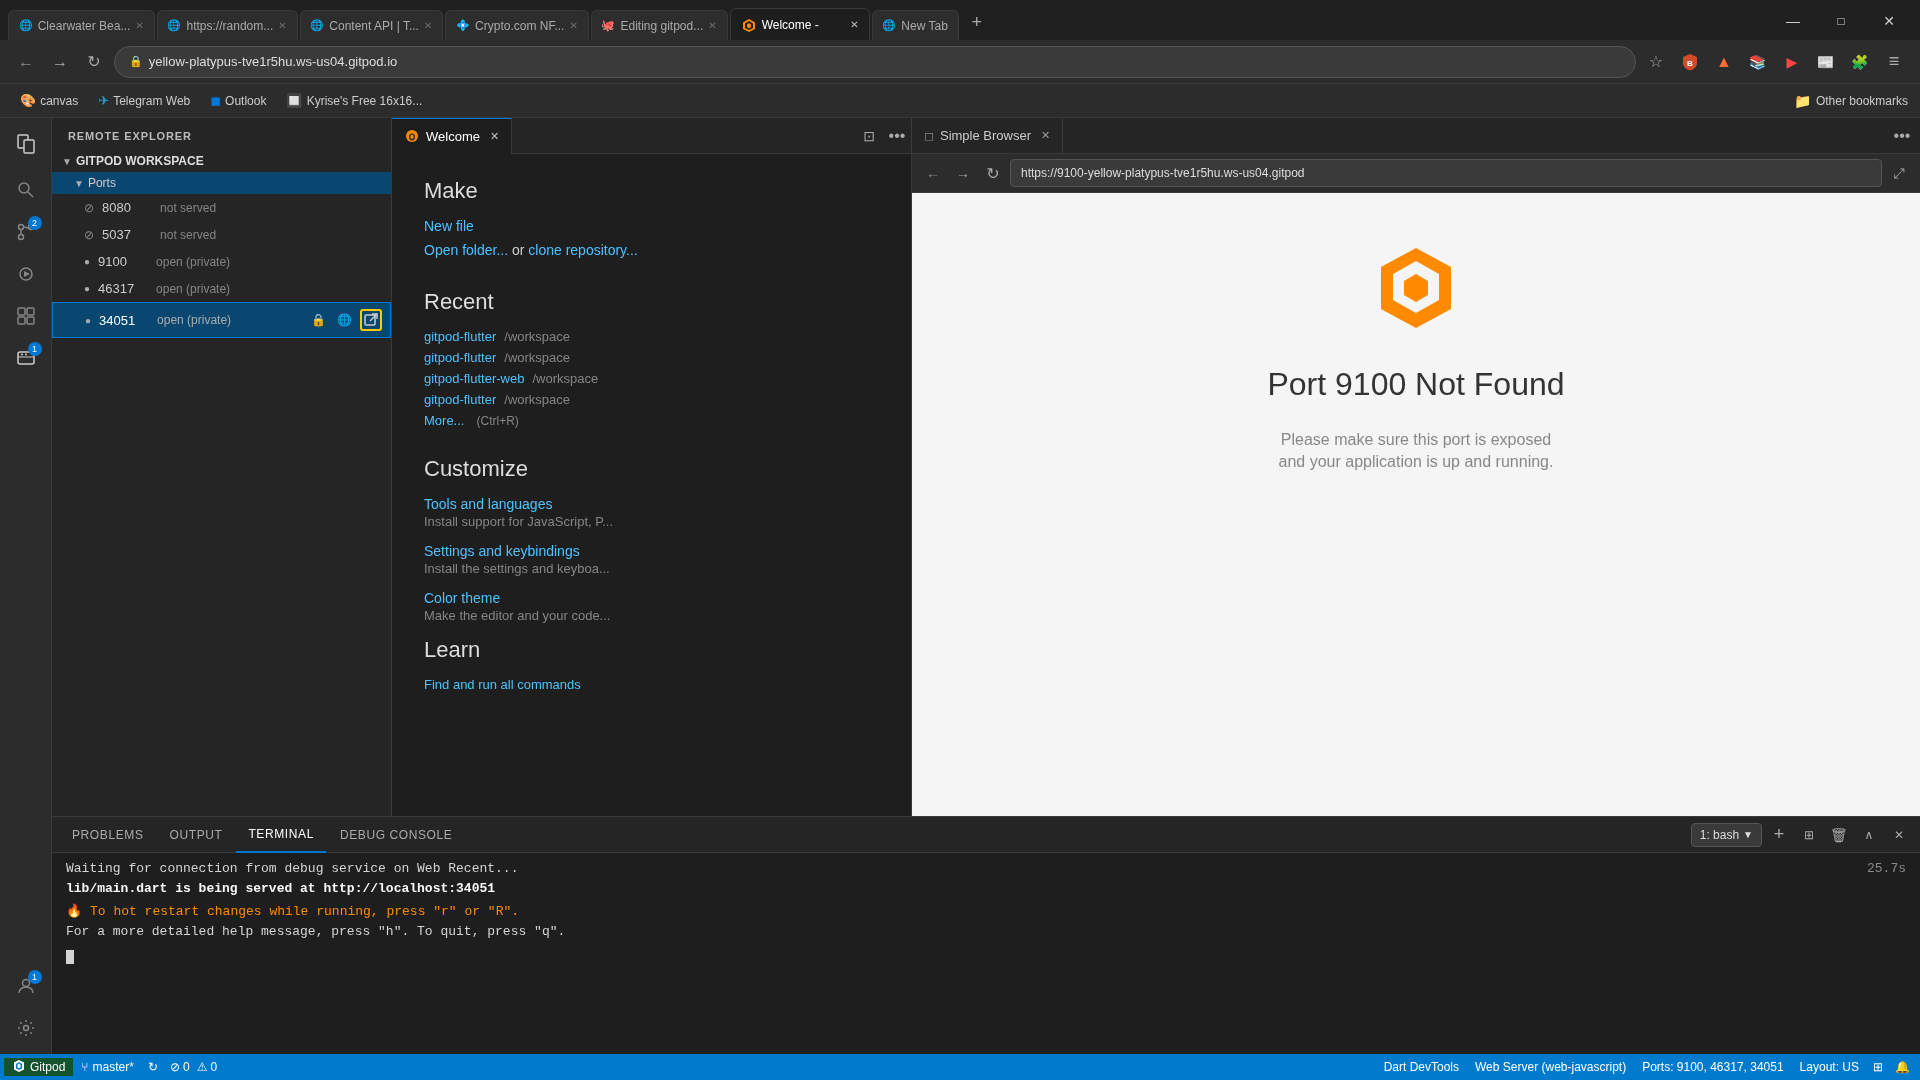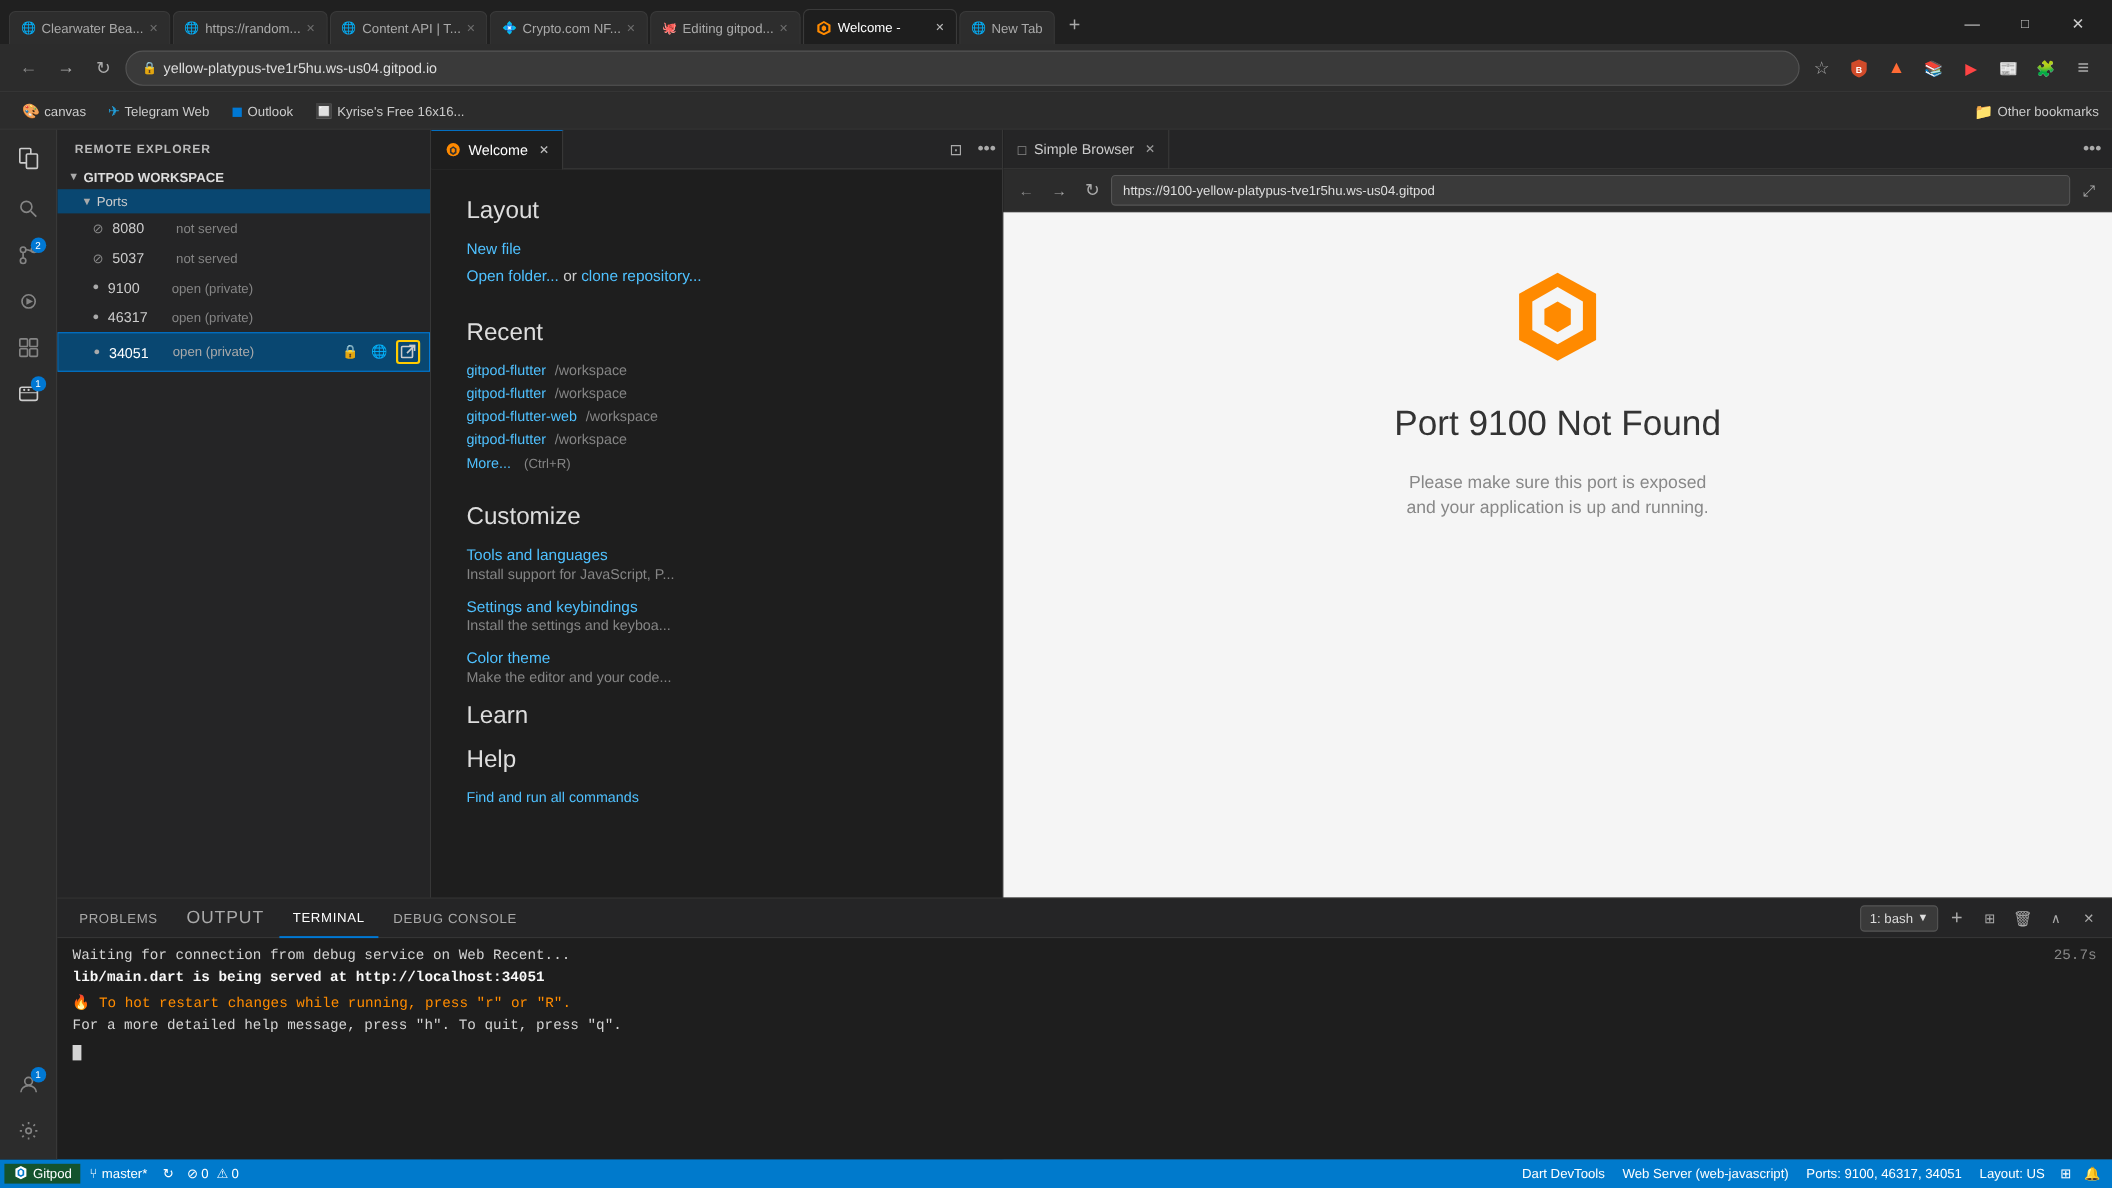--- a/index.html
+++ b/index.html
@@ -242,21 +242,21 @@
           <span>Welcome</span>
           <span style="opacity:0.7;font-size:11px;margin-left:4px;">✕</span>
         </div>
         <div style="margin-left:auto;width:28px;height:28px;display:flex;align-items:center;justify-content:center;color:#aaa;cursor:pointer;border-radius:4px;font-size:14px;">⊡</div>
         <div style="width:28px;height:28px;display:flex;align-items:center;justify-content:center;color:#aaa;cursor:pointer;border-radius:4px;font-size:16px;">•••</div>
       </div>
 
       <div style="padding:24px 32px;overflow-y:auto;flex:1;">
 
         <div style="margin-bottom:28px;">
-          <h2 style="font-size:22px;color:#ddd;margin-bottom:14px;font-weight:400;">Layout</h2>
+          <h2 style="font-size:22px;color:#ddd;margin-bottom:14px;font-weight:400;">Make</h2>
           <div style="margin-bottom:8px;">
             <a style="color:#4fc1ff;text-decoration:none;cursor:pointer;font-size:14px;">New file</a>
           </div>
           <div style="font-size:14px;color:#ccc;">
             <a style="color:#4fc1ff;text-decoration:none;cursor:pointer;">Open folder...</a>
             <span> or </span>
             <a style="color:#4fc1ff;text-decoration:none;cursor:pointer;">clone repository...</a>
           </div>
         </div>
 
@@ -298,21 +298,20 @@
             <div style="color:#4fc1ff;font-size:14px;cursor:pointer;margin-bottom:2px;">Color theme</div>
             <div style="color:#858585;font-size:13px;">Make the editor and your code...</div>
           </div>
         </div>
 
         <div style="margin-top:14px;">
           <h2 style="font-size:22px;color:#ddd;margin-bottom:14px;font-weight:400;">Learn</h2>
         </div>
 
         <div>
-          <h2 style="font-size:22px;color:#ddd;margin-bottom:14px;font-weight:400;">Help</h2>
           <div style="color:#4fc1ff;font-size:13px;cursor:pointer;">Find and run all commands</div>
         </div>
       </div>
     </div>
 
     <div style="flex:1;background:#1e1e1e;display:flex;flex-direction:column;overflow:hidden;">
 
       <div style="display:flex;align-items:center;background:#252526;border-bottom:1px solid #3a3a3a;height:36px;">
         <div style="display:flex;align-items:center;padding:0 12px;height:36px;gap:6px;cursor:pointer;font-size:13px;color:#ccc;border-right:1px solid #3a3a3a;">
           <span style="color:#858585;font-size:12px;">◻</span>
@@ -345,21 +344,21 @@
         <div style="font-size:16px;color:#888;text-align:center;line-height:1.6;">Please make sure this port is exposed</div>
         <div style="font-size:16px;color:#888;text-align:center;">and your application is up and running.</div>
       </div>
     </div>
   </div>
 
   <div style="position:absolute;bottom:26px;left:52px;right:0;height:238px;background:#1e1e1e;border-top:1px solid #3a3a3a;display:flex;flex-direction:column;">
 
     <div style="display:flex;align-items:center;background:#252526;border-bottom:1px solid #3a3a3a;height:36px;padding:0 8px;gap:2px;">
       <div style="padding:0 12px;height:36px;display:flex;align-items:center;color:#aaa;font-size:12px;cursor:pointer;text-transform:uppercase;letter-spacing:0.05em;">PROBLEMS</div>
-      <div style="padding:0 12px;height:36px;display:flex;align-items:center;color:#aaa;font-size:16px;cursor:pointer;text-transform:uppercase;letter-spacing:0.05em;">OUTPUT</div>
+      <div style="padding:0 12px;height:36px;display:flex;align-items:center;color:#aaa;font-size:12px;cursor:pointer;text-transform:uppercase;letter-spacing:0.05em;">OUTPUT</div>
       <div style="padding:0 12px;height:36px;display:flex;align-items:center;color:#fff;font-size:12px;cursor:pointer;text-transform:uppercase;letter-spacing:0.05em;border-bottom:2px solid #0078d4;">TERMINAL</div>
       <div style="padding:0 12px;height:36px;display:flex;align-items:center;color:#aaa;font-size:12px;cursor:pointer;text-transform:uppercase;letter-spacing:0.05em;">DEBUG CONSOLE</div>
 
       <div style="margin-left:auto;display:flex;align-items:center;gap:4px;">
         <div style="background:#3a3a3a;border:1px solid #555;color:#ddd;padding:2px 8px;border-radius:4px;font-size:12px;height:24px;display:flex;align-items:center;gap:4px;cursor:pointer;">
           <span>1: bash</span>
           <span style="font-size:10px;">▼</span>
         </div>
         <div style="width:26px;height:26px;display:flex;align-items:center;justify-content:center;color:#aaa;cursor:pointer;border-radius:4px;font-size:18px;">+</div>
         <div style="width:26px;height:26px;display:flex;align-items:center;justify-content:center;color:#aaa;cursor:pointer;border-radius:4px;font-size:12px;">⊞</div>

